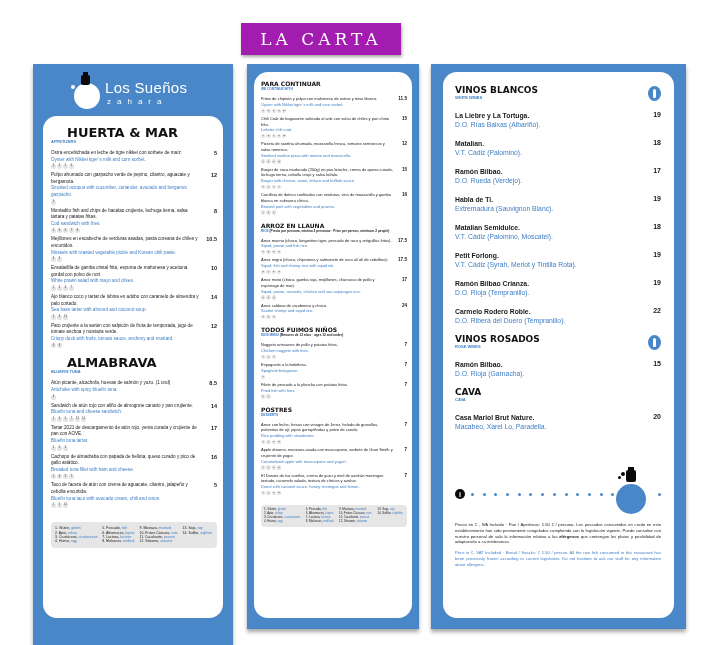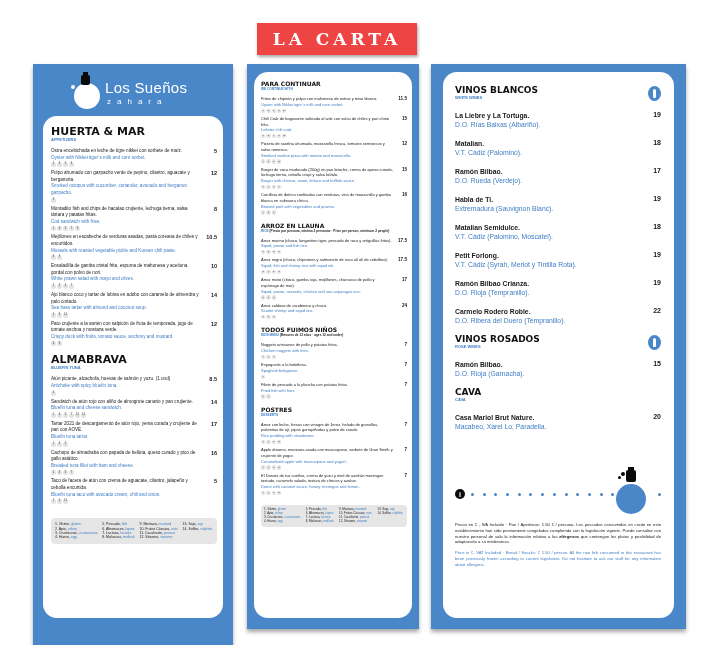--- a/index.html
+++ b/index.html
@@ -1,25 +1,24 @@
 <!DOCTYPE html>
 <html><head>
 <meta charset="utf-8">
 <style>
   * { box-sizing: border-box; margin: 0; padding: 0; }
   html, body { width: 725px; height: 645px; background: #ffffff; overflow: hidden; }
   body { position: relative; font-family: "Liberation Sans", sans-serif; }
 
   .title-bar {
     position: absolute; left: 241px; top: 23px; width: 160px; height: 32px;
-    background: #ef4444; color: #fff; font-family: "DejaVu Serif", serif;
-    font-weight: bold; font-size: 17px; letter-spacing: 4px;
+    background: #a21caf; color: #fff; font-family: "DejaVu Serif", serif;
+    font-weight: normal; font-size: 17px; letter-spacing: 4px;
     display: flex; align-items: center; justify-content: center;
     box-shadow: 1px 2px 3px rgba(0,0,0,0.35);
-    margin-left: 16px;
   }
 
   .panel {
     position: absolute; background: #4a87c9;
     box-shadow: 0 3px 4px rgba(0,0,0,0.35);
   }
   .p1 { left: 33px; top: 64px; width: 200px; height: 629px; }
   .p2 { left: 247px; top: 64px; width: 172px; height: 565px; }
   .p3 { left: 431px; top: 64px; width: 255px; height: 565px; }
 
@@ -44,21 +43,21 @@
   .item { display: flex; justify-content: space-between; }
   .item .txt { flex: 1; }
   .es { color: #1a1a1a; }
   .en { color: #3f7ec4; }
   .price { color: #1a1a1a; font-weight: bold; text-align: right; }
   .badges { display: flex; gap: 1px; }
   .badge { background: #e2e2e2; border-radius: 50%; color: #444; display: inline-flex; align-items: center; justify-content: center; }
 
   
   .p1 .content { position: absolute; left: 8px; top: 10px; width: 166px; }
-  .p1 .sec-title { font-size: 11px; }
+  .p1 .sec-title { font-size: 13px; margin-left: 16px; }
   .p1 .sec-sub { font-size: 4px; margin-top: 1px; margin-bottom: 6px; }
   .p1 .item { font-size: 4.6px; line-height: 6.6px; margin-bottom: 1px; }
   .p1 .price { font-size: 5.5px; width: 18px; }
   .p1 .badge { width: 5px; height: 5px; font-size: 2.6px; }
   .p1 .badges { margin-top: 1px; margin-bottom: 2px; }
 
   
   .p2 .content { position: absolute; left: 7px; top: 9px; width: 146px; }
   .p2 .sec-title { font-size: 6px; }
   .p2 .sec-sub { font-size: 3.2px; margin-top: 1px; margin-bottom: 5px; }

